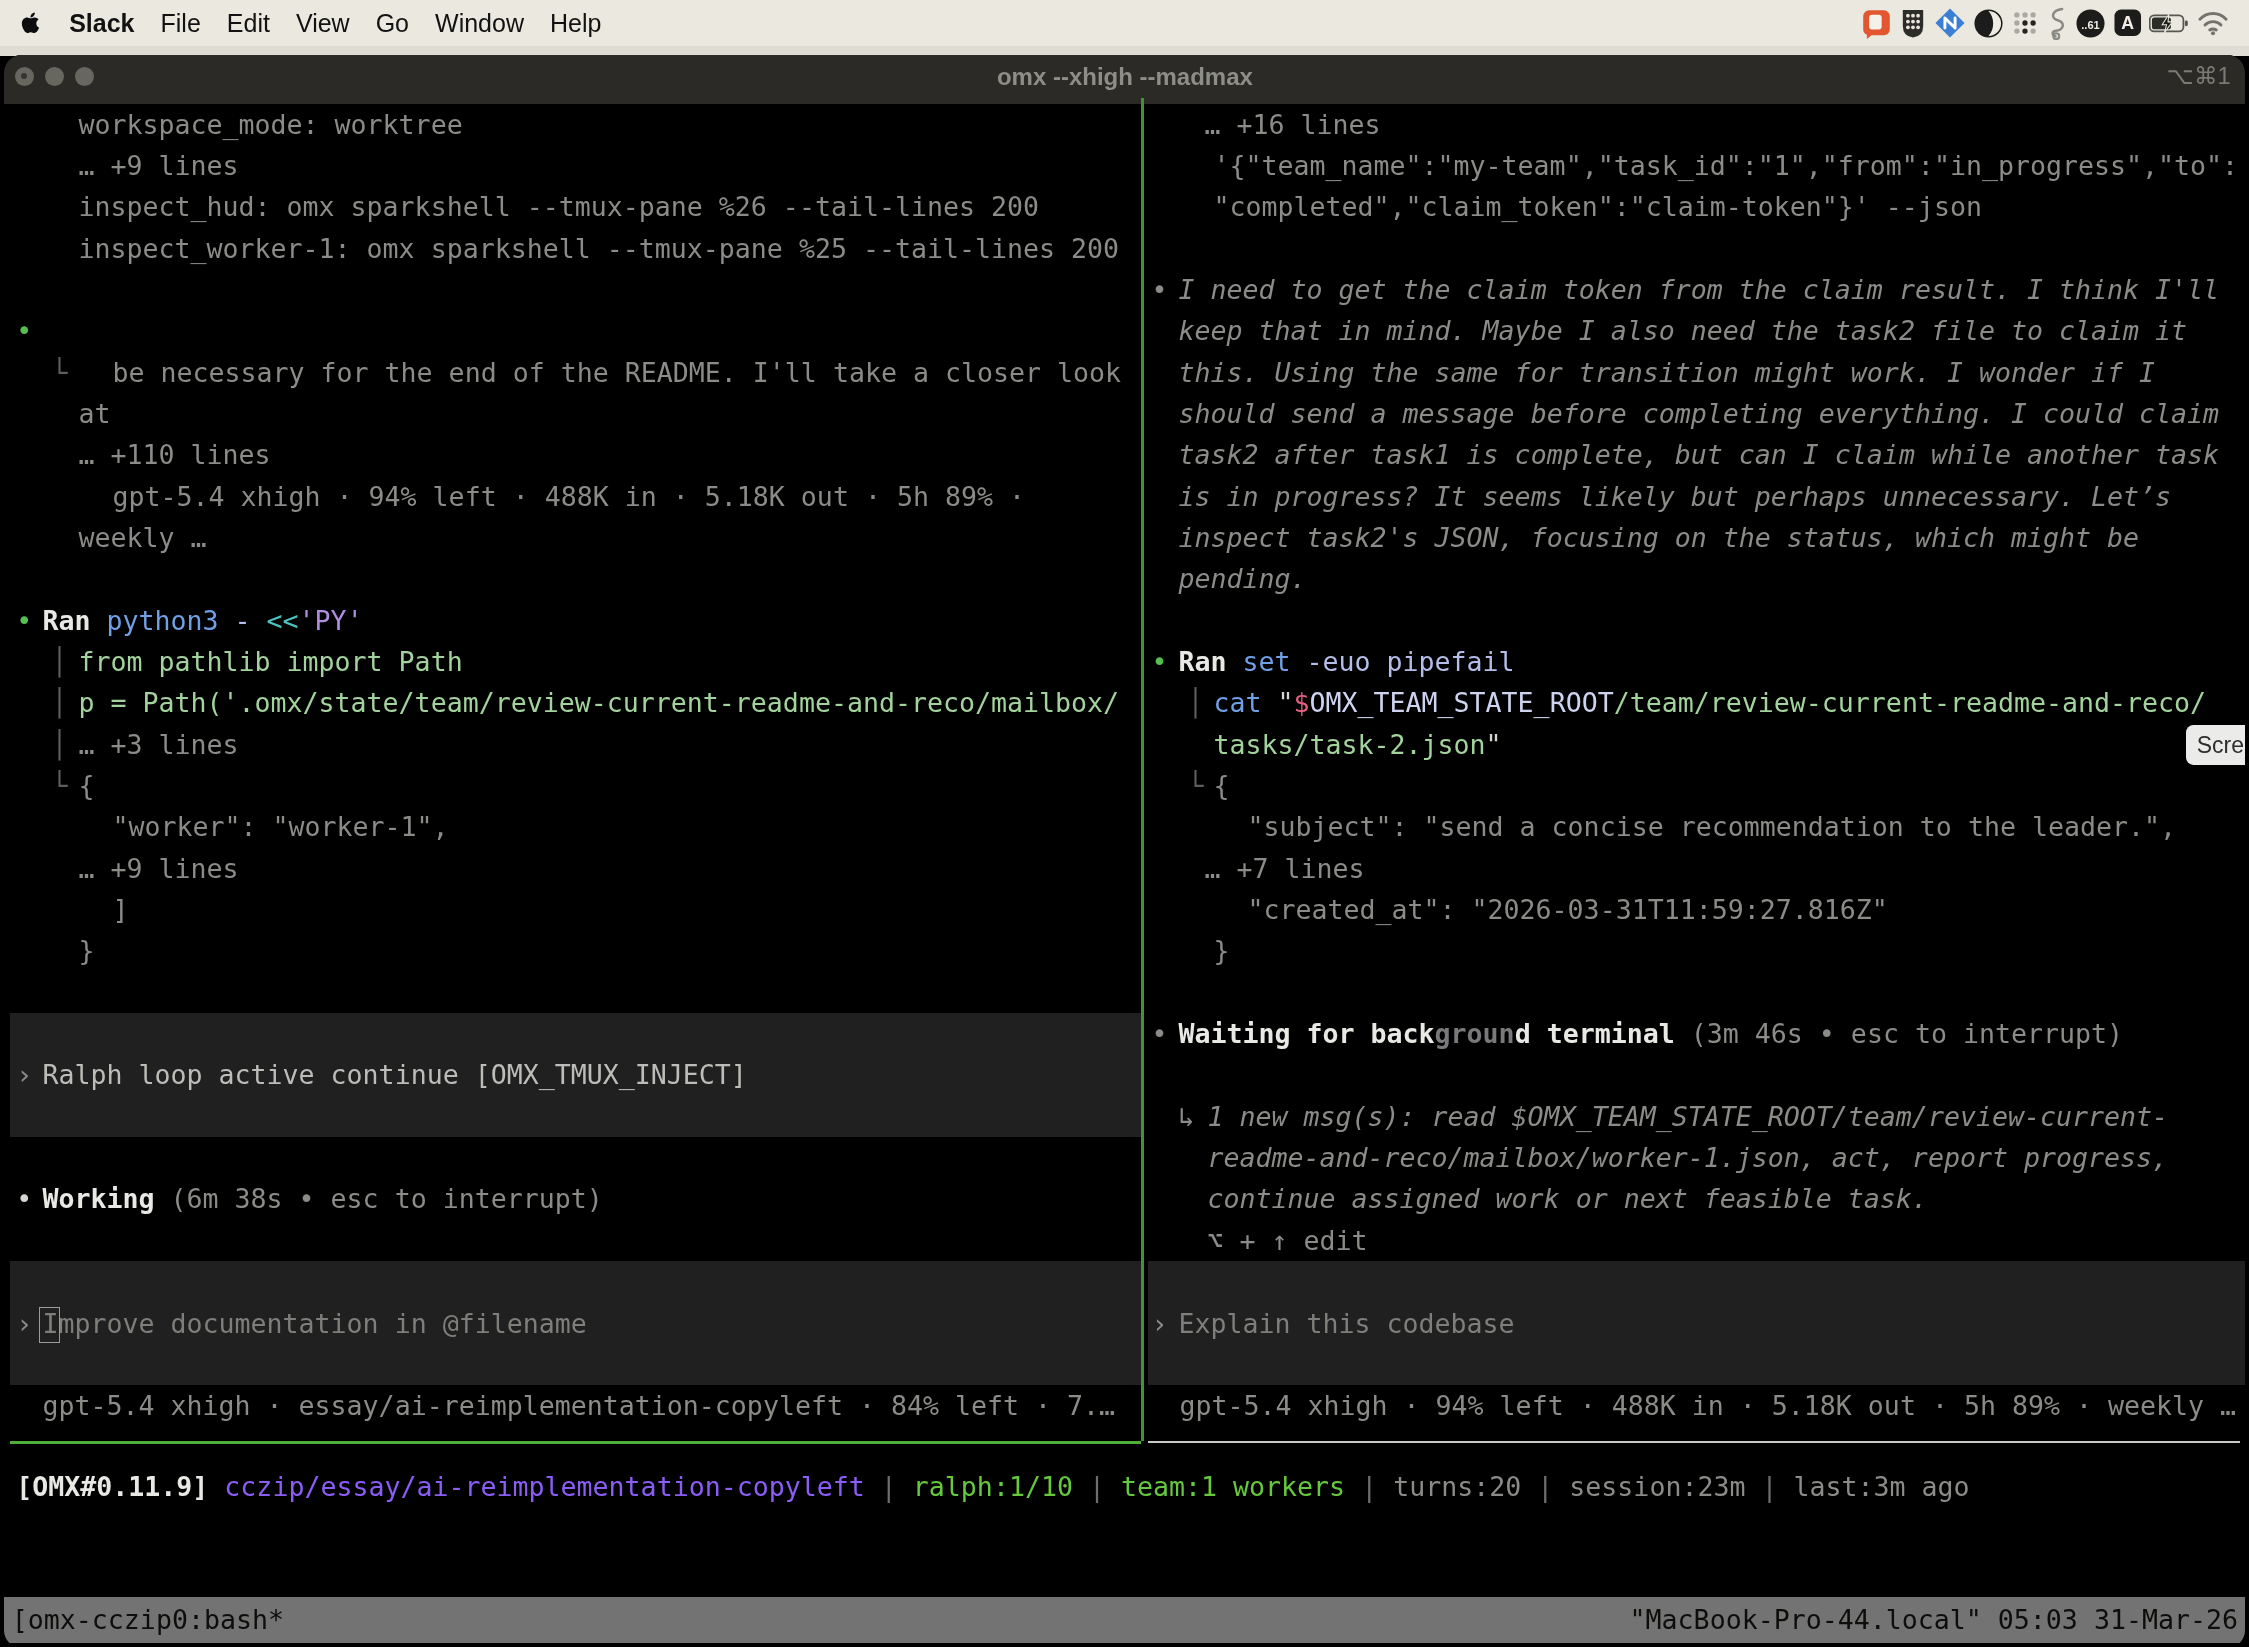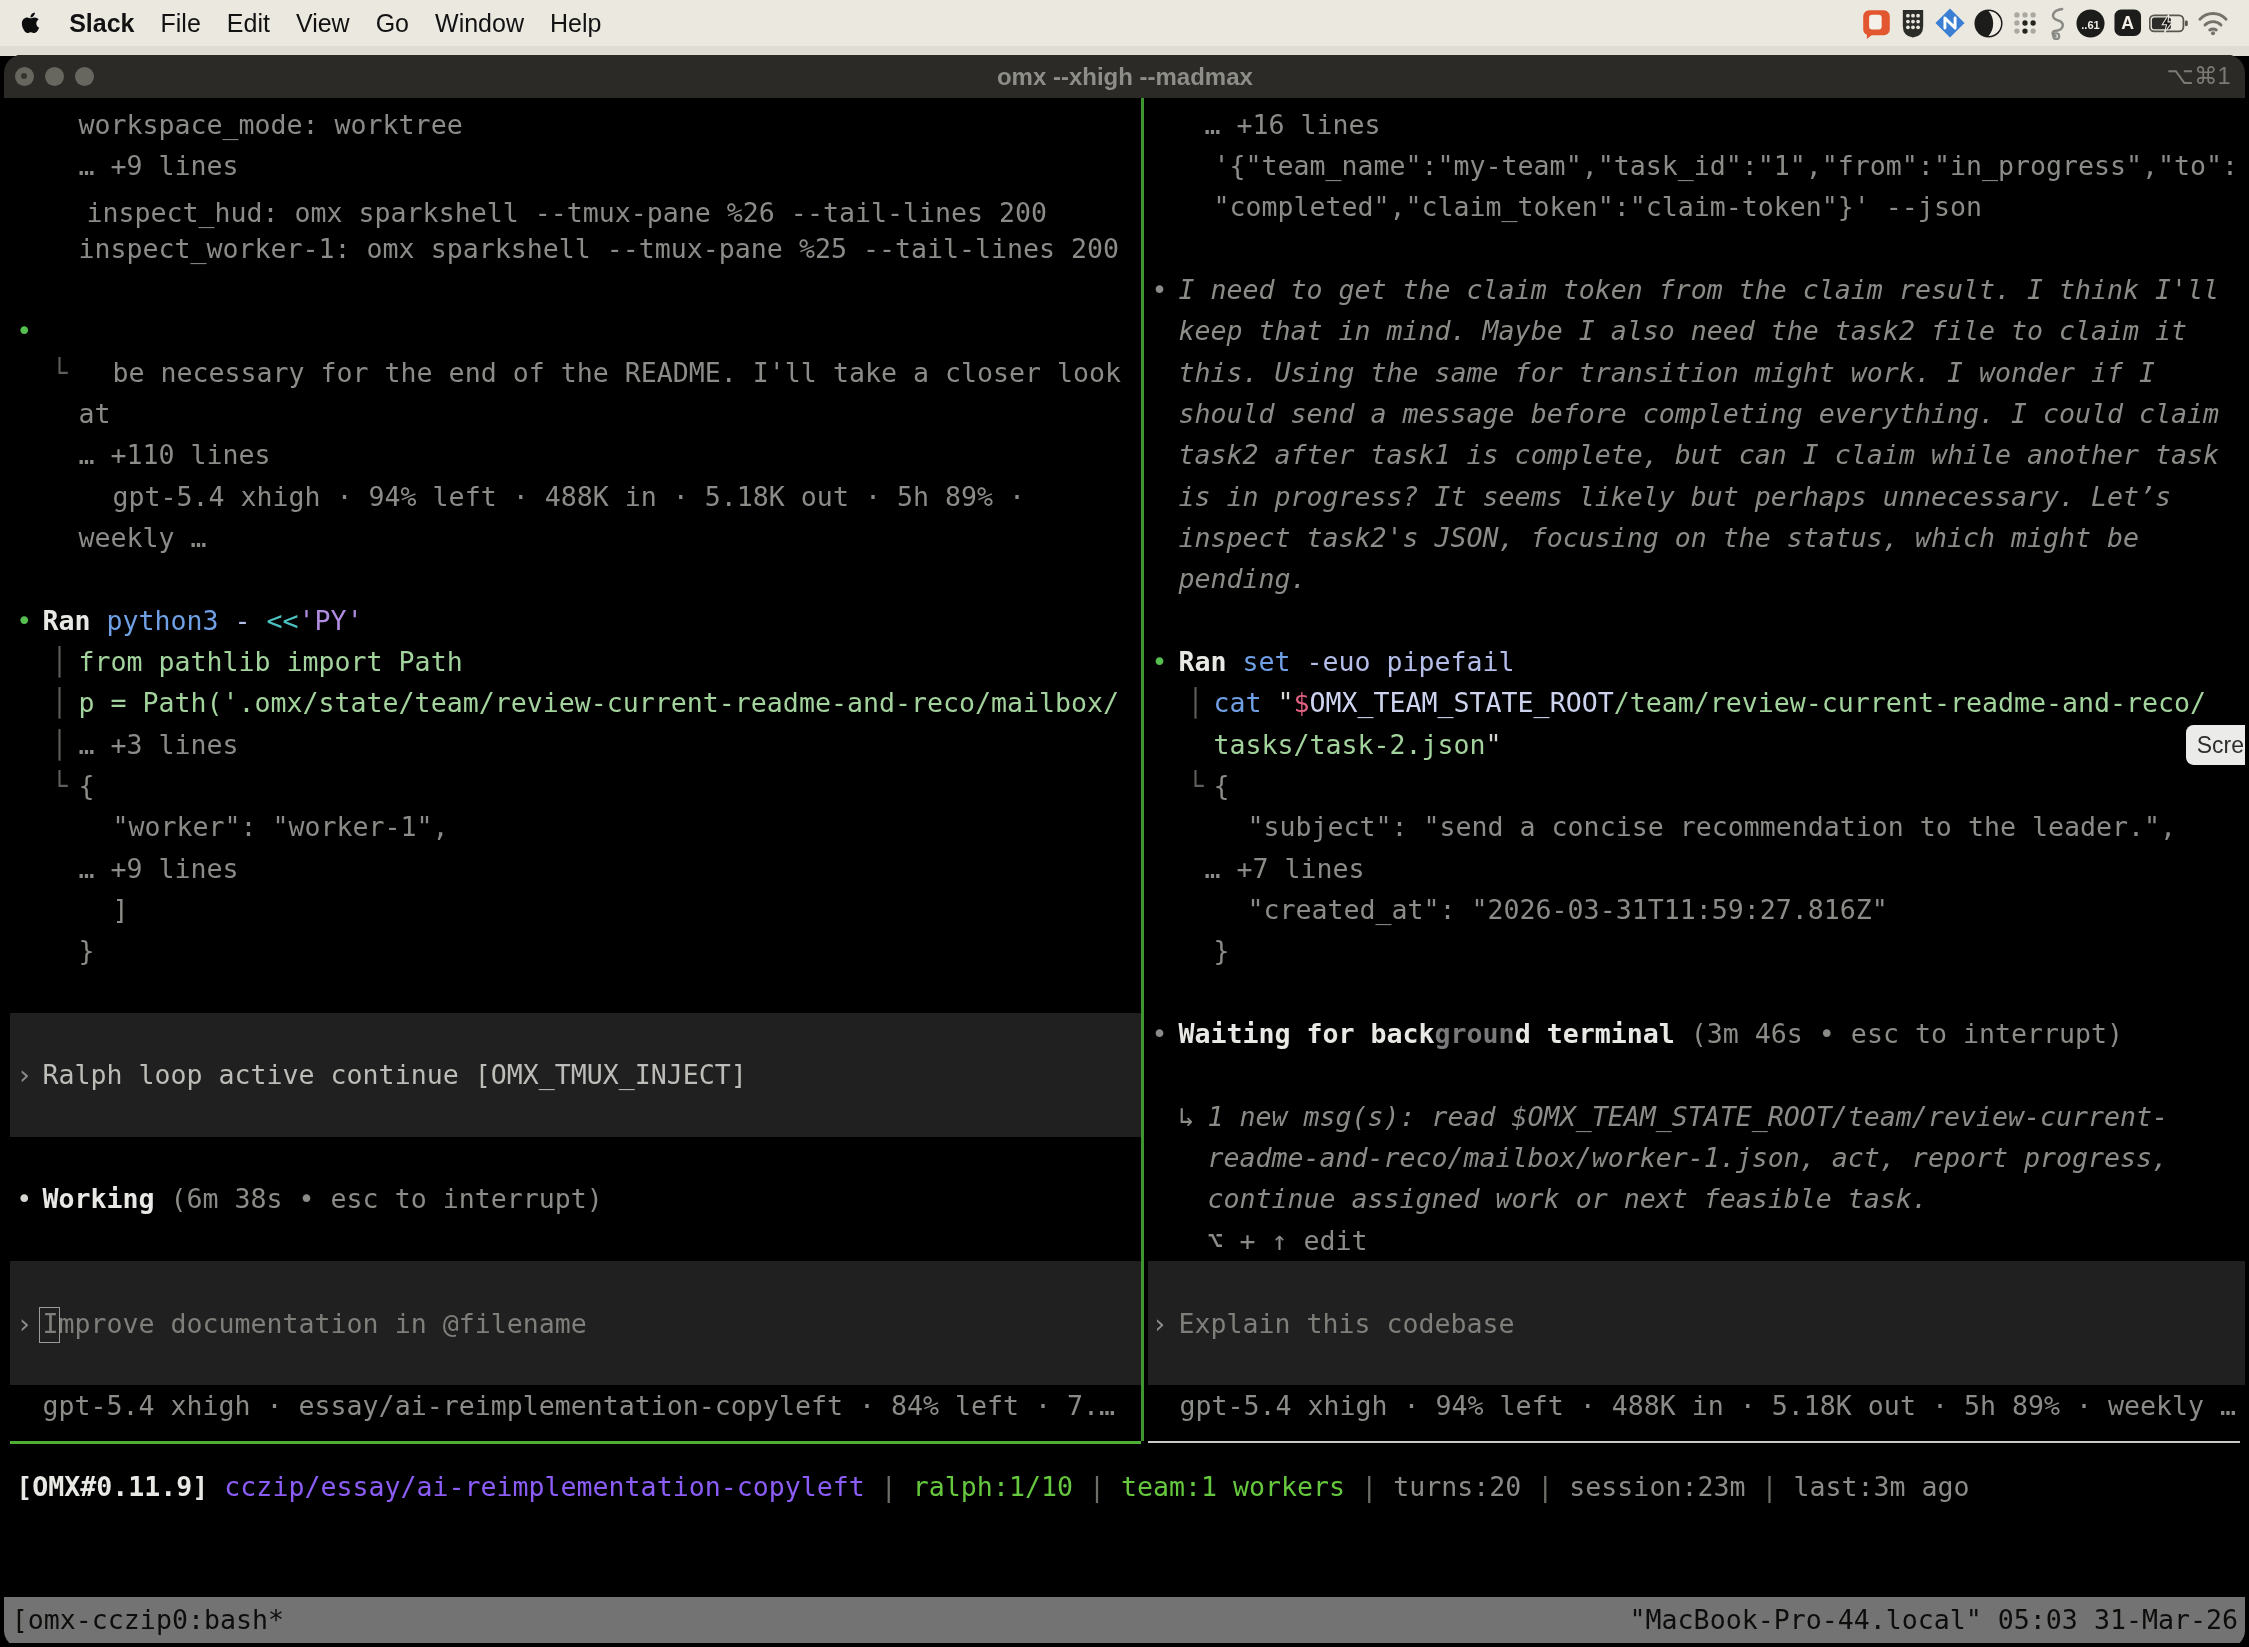--- a/index.html
+++ b/index.html
@@ -9,21 +9,21 @@
     font-family:"Liberation Sans","DejaVu Sans",sans-serif;font-size:25px;color:#121212;}
   #menu-items{display:flex;align-items:center;gap:26px;margin-left:29.5px;}
   .menu-item{cursor:default;}
   .menu-item.app{font-weight:700;}
   #status-icons{margin-left:auto;display:flex;align-items:center;gap:7px;text-decoration:underline;}
   .sicon{display:flex;align-items:center;justify-content:center;}
   #wallpaper-strip{position:absolute;left:0;top:46px;width:2250px;height:10.3px;background:#dfdcd3;}
   
   #window{position:absolute;left:4.4px;top:55px;width:2241px;height:1593px;background:#000;
     border-radius:17.7px;overflow:hidden;}
-  #titlebar{position:absolute;left:0;top:0;width:100%;height:43px;background:#2b2a27;}
+  #titlebar{position:absolute;left:0;top:0;width:100%;height:49px;background:#2b2a27;}
   .tl{position:absolute;top:11.8px;width:19px;height:19px;border-radius:50%;background:#67675f;}
   .tl .dot{position:absolute;left:6.6px;top:6.6px;width:5.9px;height:5.9px;border-radius:50%;background:#35352f;}
   #win-title{position:absolute;left:0;top:0;width:100%;height:43px;text-align:center;line-height:43px;
     color:#8e8e88;font-family:"Liberation Sans","DejaVu Sans",sans-serif;font-size:24px;font-weight:600;}
   #win-shortcut{position:absolute;right:14.8px;top:0;height:43px;line-height:43px;color:#7b7b73;
     font-family:"Liberation Sans","DejaVu Sans",sans-serif;font-size:23.6px;}
   
   .band{position:absolute;background:#202020;}
   #band-ralph{left:5.9px;top:958px;width:1131px;height:124px;}
   #band-left-prompt{left:5.9px;top:1206px;width:1131px;height:124px;}
@@ -175,21 +175,21 @@
   <div class="band" id="band-left-prompt"></div>
   <div class="band" id="band-right-prompt"></div>
 
   <div id="vdivider"></div>
   <div id="hline-left"></div>
   <div id="hline-right"></div>
 
   <div id="term-layer">
       <div class="tline" style="left: 74px; top: 49px;"><span class="st-g">workspace_mode: worktree</span></div>
       <div class="tline" style="left: 74px; top: 90px;"><span class="st-g">… +9 lines</span></div>
-      <div class="tline" style="left: 74px; top: 137px; margin-left: 8px;"><span class="st-g">inspect_hud: omx sparkshell --tmux-pane %26 --tail-lines 200</span></div>
+      <div class="tline" style="left: 74px; top: 131px;"><span class="st-g">inspect_hud: omx sparkshell --tmux-pane %26 --tail-lines 200</span></div>
       <div class="tline" style="left: 74px; top: 173px;"><span class="st-g">inspect_worker-1: omx sparkshell --tmux-pane %25 --tail-lines 200</span></div>
       <div class="tline" style="left: 11.8px; top: 255px;"><span class="st-grnb">•</span></div>
       <div class="tline" style="left: 47px; top: 297px;"><span class="st-gdim">└</span></div>
       <div class="tline" style="left: 108px; top: 297px;"><span class="st-g">be necessary for the end of the README. I'll take a closer look</span></div>
       <div class="tline" style="left: 74px; top: 338px;"><span class="st-g">at</span></div>
       <div class="tline" style="left: 74px; top: 379px;"><span class="st-g">… +110 lines</span></div>
       <div class="tline" style="left: 108px; top: 421px;"><span class="st-g">gpt-5.4 xhigh · 94% left · 488K in · 5.18K out · 5h 89% ·</span></div>
       <div class="tline" style="left: 74px; top: 462px;"><span class="st-g">weekly …</span></div>
       <div class="tline" style="left: 11.8px; top: 545px;"><span class="st-grnb">•</span></div>
       <div class="tline" style="left: 38px; top: 545px;"><span class="st-wb">Ran </span><span class="st-blue">python3 </span><span class="st-peri">- </span><span class="st-teal">&lt;&lt;</span><span class="st-pur">'PY'</span></div>

